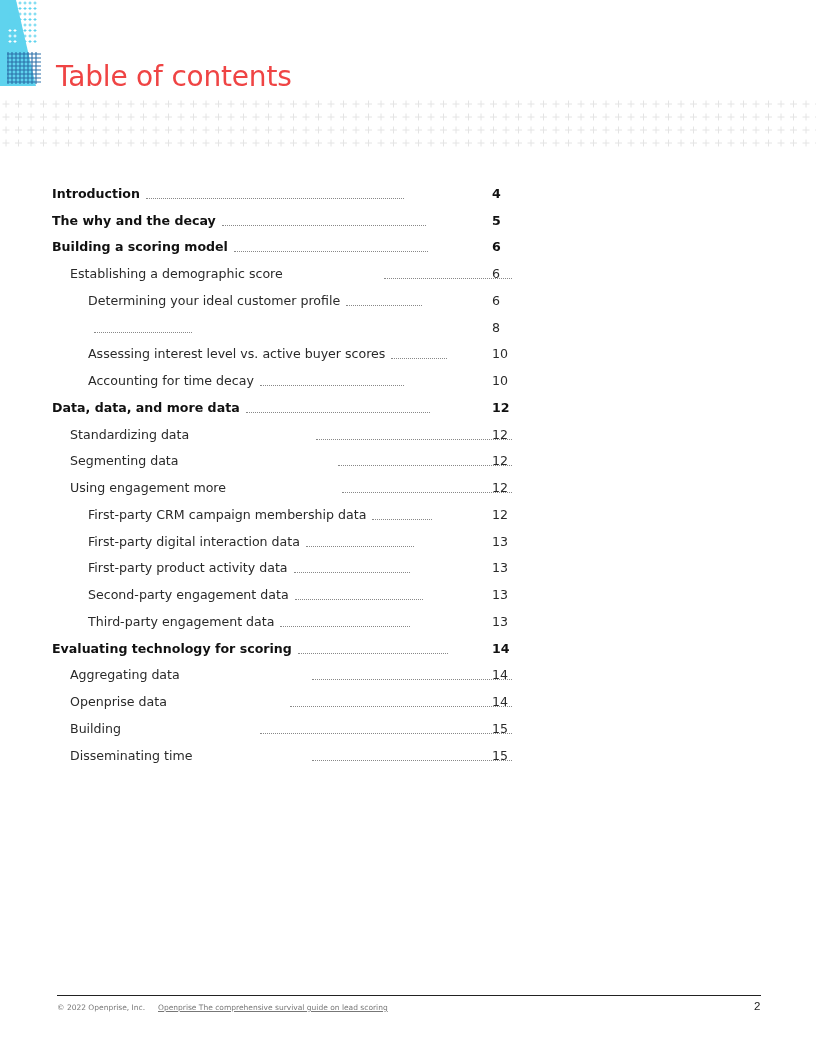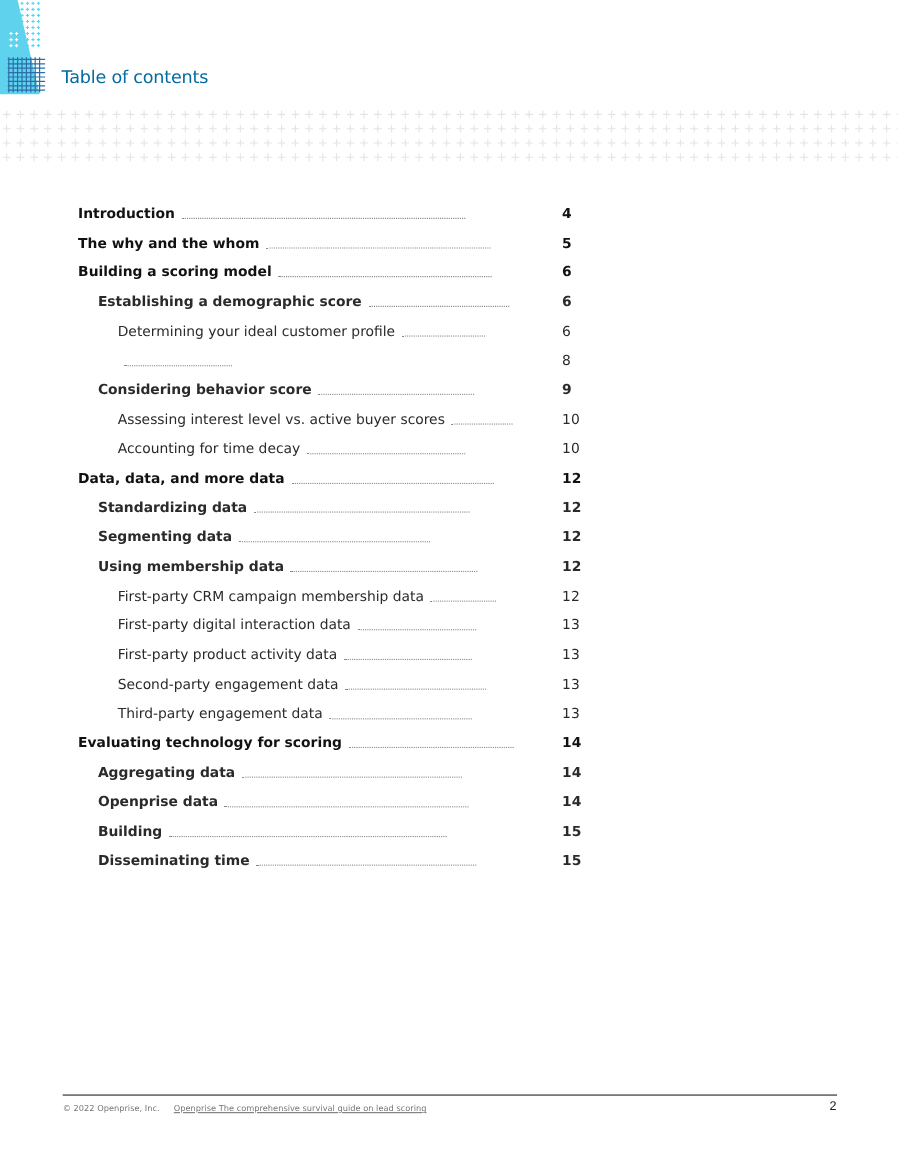--- a/index.html
+++ b/index.html
@@ -19,49 +19,49 @@
       position: absolute;
       left: 0;
       top: 0;
       width: 42px;
       height: 86px;
     }
     .page-title {
       position: absolute;
       left: 56px;
       top: 60px;
-      font-size: 16px;
+      font-size: 28px;
       font-weight: 500;
       letter-spacing: -0.2px;
-      color: #0369a1;
+      color: #ef4444;
       font-family: "DejaVu Sans", "Liberation Sans", sans-serif;
     }
     .plus-band {
       position: absolute;
       left: 0;
       top: 97px;
       width: 816px;
       height: 56px;
     }
     .toc {
       position: absolute;
-      left: 71px;
+      left: 52px;
       top: 180px;
       width: 460px;
     }
     .toc-row {
       position: relative;
       height: 26.75px;
       display: flex;
       align-items: center;
       font-size: 13.2px;
       white-space: nowrap;
     }
     .toc-row.level-0 { font-weight: 600; color: #111; }
-    .toc-row.level-1 { padding-left: 18px; color: #2a2a2a; font-weight: 700; }
+    .toc-row.level-1 { padding-left: 18px; color: #2a2a2a; font-weight: 400; justify-content: space-between; }
     .toc-row.level-2 { padding-left: 36px; color: #2a2a2a; font-weight: 400; }
     .toc-label {
       flex: 0 0 auto;
       font-family: "DejaVu Sans", "Liberation Sans", sans-serif;
       font-size: 12.6px;
     }
     .toc-row.level-0 .toc-label { font-weight: 600; color: #111; }
     .toc-leader {
       flex: 0 0 auto;
       margin-left: 6px;
@@ -461,21 +461,21 @@
     <path d="M815,46 H822 M818.5,42.5 V49.5" stroke="#e4e4e4" stroke-width="1"></path>
   </svg>
 
 <div class="toc" id="toc">
     <div class="toc-row level-0">
       <span class="toc-label">Introduction</span>
       <span class="toc-leader" style="width: 258px;"></span>
       <span class="toc-page">4</span>
     </div>
     <div class="toc-row level-0">
-      <span class="toc-label">The why and the whom</span>
+      <span class="toc-label">The why and the decay</span>
       <span class="toc-leader" style="width: 204px;"></span>
       <span class="toc-page">5</span>
     </div>
     <div class="toc-row level-0">
       <span class="toc-label">Building a scoring model</span>
       <span class="toc-leader" style="width: 194px;"></span>
       <span class="toc-page">6</span>
     </div>
     <div class="toc-row level-1">
       <span class="toc-label">Establishing a demographic score</span>
@@ -484,25 +484,20 @@
     </div>
     <div class="toc-row level-2">
       <span class="toc-label">Determining your ideal customer profile</span>
       <span class="toc-leader" style="width: 76px;"></span>
       <span class="toc-page">6</span>
     </div>
     <div class="toc-row level-2">
       <span class="toc-leader" style="width: 98px;"></span>
       <span class="toc-page">8</span>
     </div>
-    <div class="toc-row level-1">
-      <span class="toc-label">Considering behavior score</span>
-      <span class="toc-leader" style="width: 142px;"></span>
-      <span class="toc-page">9</span>
-    </div>
     <div class="toc-row level-2">
       <span class="toc-label">Assessing interest level vs. active buyer scores</span>
       <span class="toc-leader" style="width: 56px;"></span>
       <span class="toc-page">10</span>
     </div>
     <div class="toc-row level-2">
       <span class="toc-label">Accounting for time decay</span>
       <span class="toc-leader" style="width: 144px;"></span>
       <span class="toc-page">10</span>
     </div>
@@ -515,21 +510,21 @@
       <span class="toc-label">Standardizing data</span>
       <span class="toc-leader" style="width: 196px;"></span>
       <span class="toc-page">12</span>
     </div>
     <div class="toc-row level-1">
       <span class="toc-label">Segmenting data</span>
       <span class="toc-leader" style="width: 174px;"></span>
       <span class="toc-page">12</span>
     </div>
     <div class="toc-row level-1">
-      <span class="toc-label">Using membership data</span>
+      <span class="toc-label">Using engagement more</span>
       <span class="toc-leader" style="width: 170px;"></span>
       <span class="toc-page">12</span>
     </div>
     <div class="toc-row level-2">
       <span class="toc-label">First-party CRM campaign membership data</span>
       <span class="toc-leader" style="width: 60px;"></span>
       <span class="toc-page">12</span>
     </div>
     <div class="toc-row level-2">
       <span class="toc-label">First-party digital interaction data</span>

